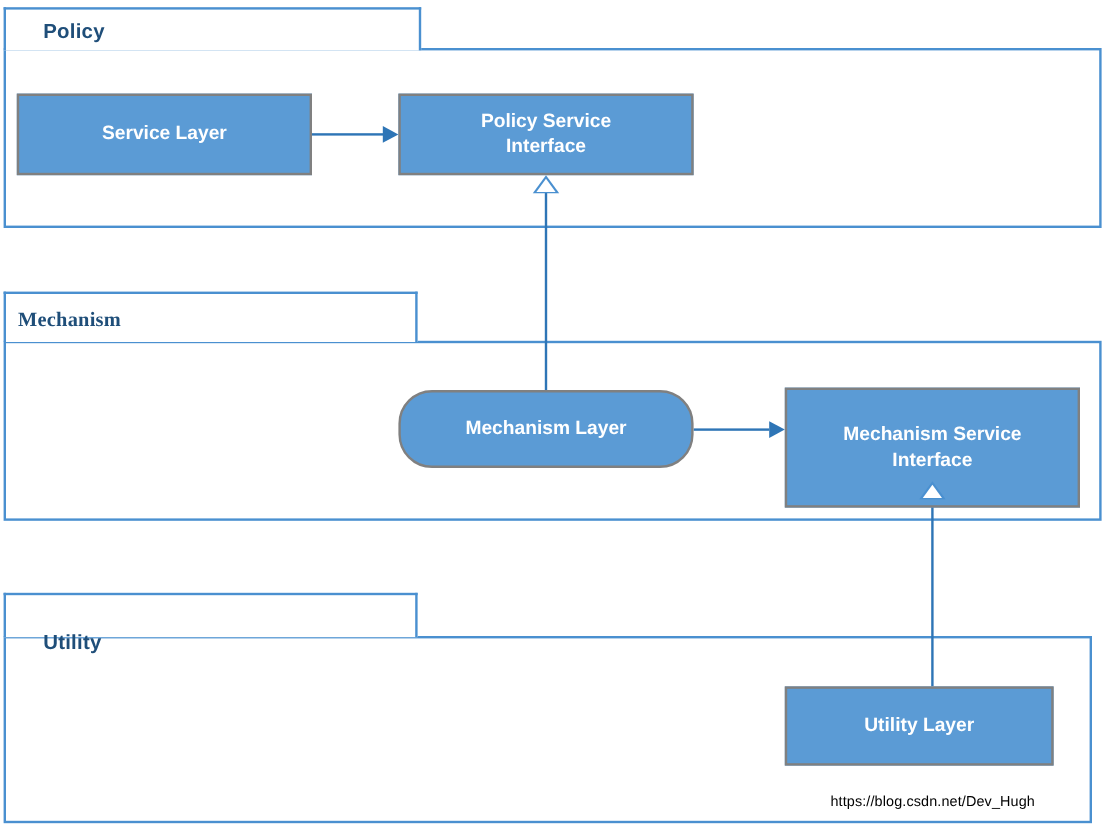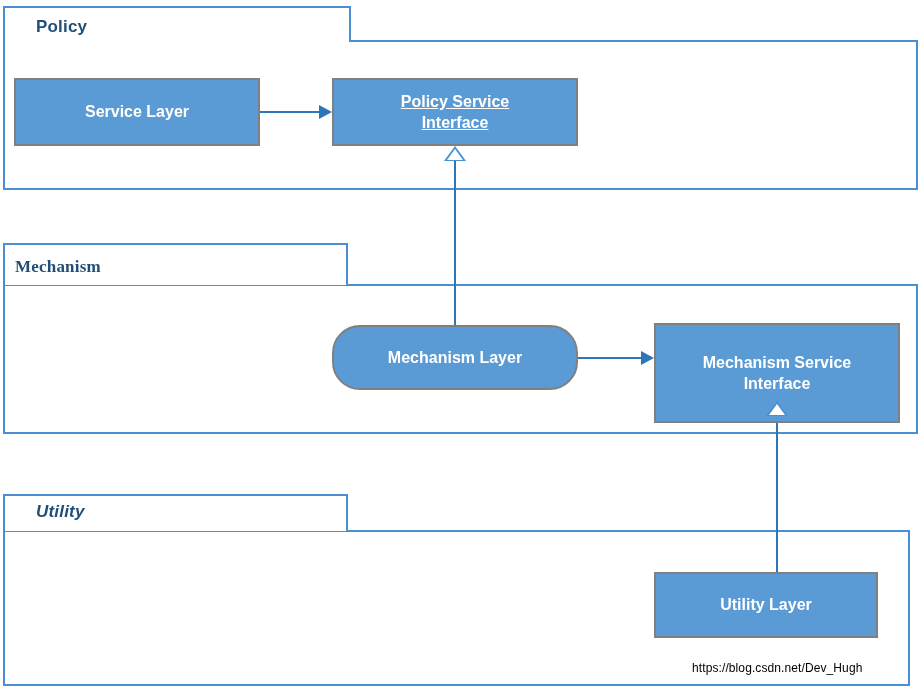--- a/index.html
+++ b/index.html
@@ -106,21 +106,21 @@
 <div id="stage">
 
   <div class="pkg">
     <div class="pkg-tab" style="left:3px;top:6px;width:348px;height:36px;"></div>
     <div class="pkg-body" style="left:3px;top:40px;width:915px;height:150px;"></div>
     <div class="pkg-label" style="left:36px;top:17px;text-align:right;">Policy</div>
   </div>
 
   <div class="node" style="left:14px;top:78px;width:246px;height:68px;">Service Layer</div>
 
-  <div class="node" style="left:332px;top:78px;width:246px;height:68px;text-decoration:underline;">Policy Service
+  <div class="node" style="left:332px;top:78px;width:246px;height:68px;">Policy Service
 Interface</div>
 
   <div class="edge h" style="left:260px;top:111px;width:60px;"></div>
   <div class="arrow-solid" style="left:319px;top:105px;"></div>
 
   <div class="pkg">
     <div class="pkg-tab" style="left:3px;top:243px;width:345px;height:42px;"></div>
     <div class="pkg-body" style="left:3px;top:284px;width:915px;height:150px;"></div>
     <div class="pkg-label" style="left:15px;top:257px;font-family:Liberation Serif, serif;">Mechanism</div>
   </div>
@@ -132,21 +132,21 @@
 
   <div class="edge v" style="left:454px;top:160px;height:165px;"></div>
   <div class="arrow-hollow" style="left:444px;top:146px;"></div>
 
   <div class="edge h" style="left:578px;top:357px;width:63px;"></div>
   <div class="arrow-solid" style="left:641px;top:351px;"></div>
 
   <div class="pkg">
     <div class="pkg-tab" style="left:3px;top:494px;width:345px;height:37px;"></div>
     <div class="pkg-body" style="left:3px;top:530px;width:907px;height:156px;"></div>
-    <div class="pkg-label" style="left:36px;top:502px;font-style:italic;">Utility</div>
+    <div class="pkg-label" style="left:36px;top:526px;">Utility</div>
   </div>
 
   <div class="node" style="left:654px;top:572px;width:224px;height:66px;">Utility Layer</div>
 
   <div class="edge v" style="left:776px;top:415px;height:157px;"></div>
   <div class="arrow-hollow" style="left:766px;top:401px;"></div>
 
   <div class="watermark" style="left:692px;top:661px;">https://blog.csdn.net/Dev_Hugh</div>
 
 </div>

